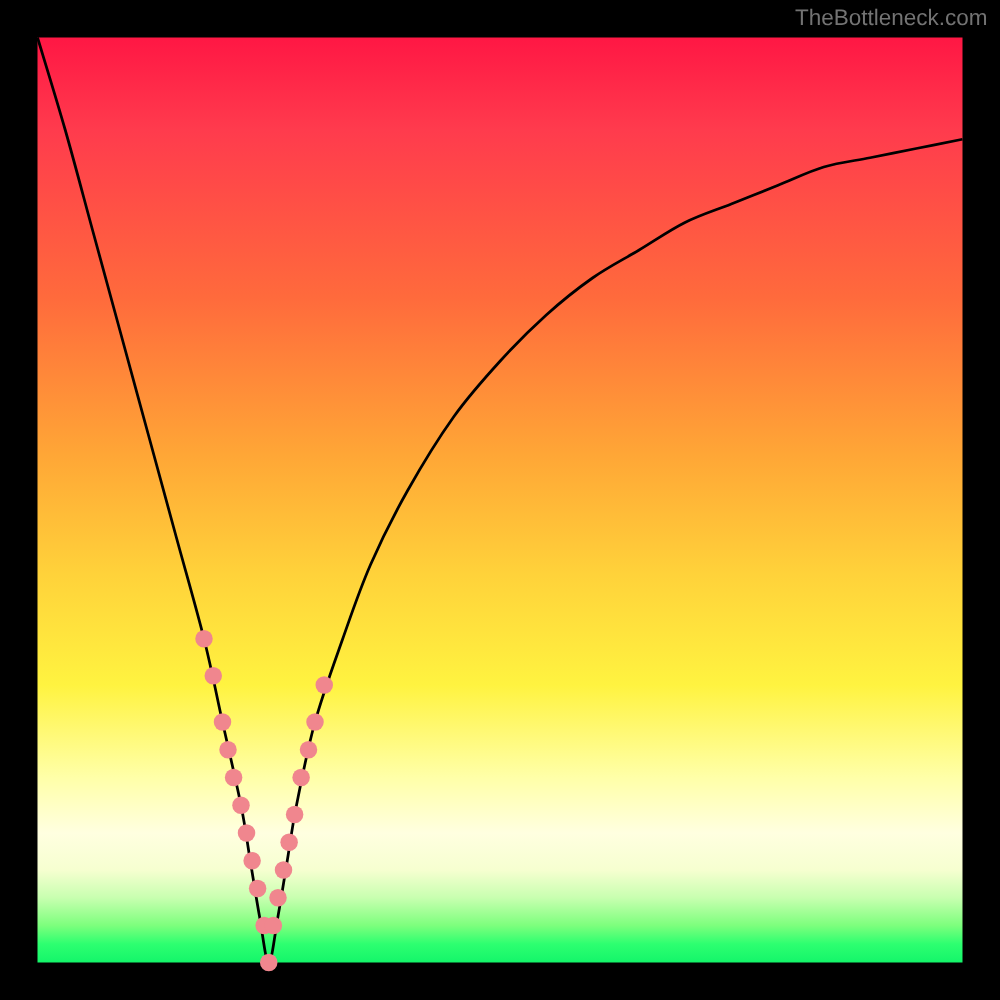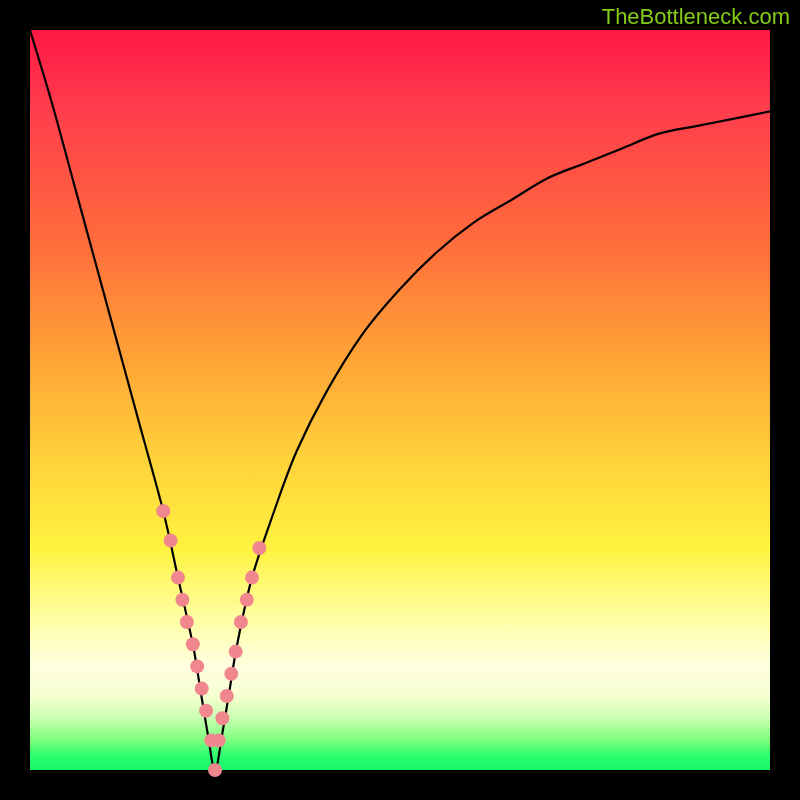--- a/index.html
+++ b/index.html
@@ -54,22 +54,22 @@
     stroke-width: 2.2;
   }
   .marker {
     fill: #f0868e;
     stroke: none;
   }
   #watermark {
     position: absolute;
     top: 4px;
     right: 10px;
-    color: #84cc16;
-    font-size: 22px;
+    color: #737373;
+    font-size: 18px;
     font-weight: 500;
     user-select: none;
   }
 </style>
 </head>
 <body>
 
 <div id="stage">
   <div id="plot-area">
     <svg id="curve" viewBox="0 0 740 740">

